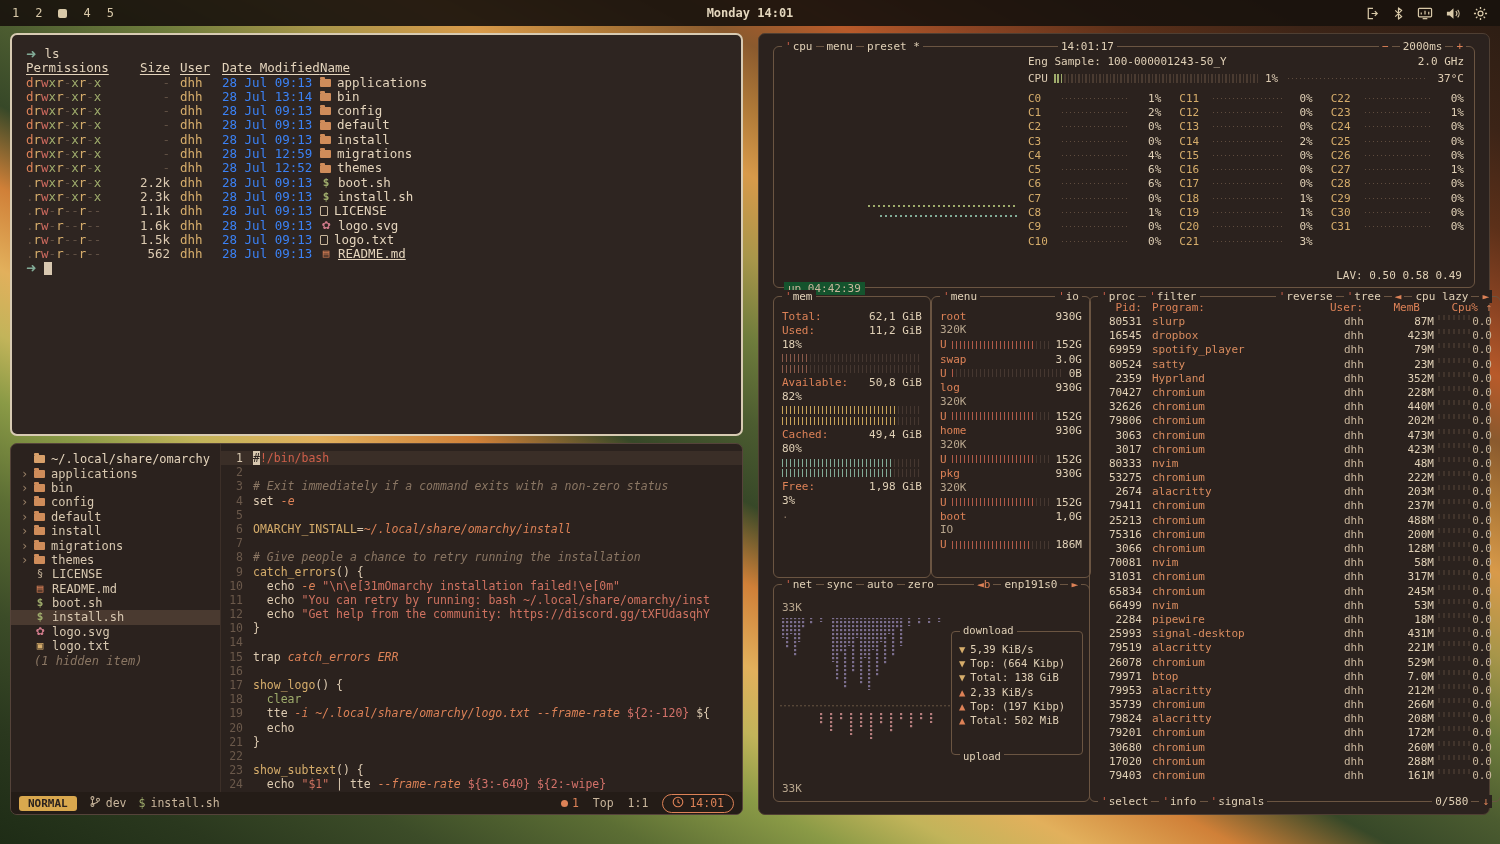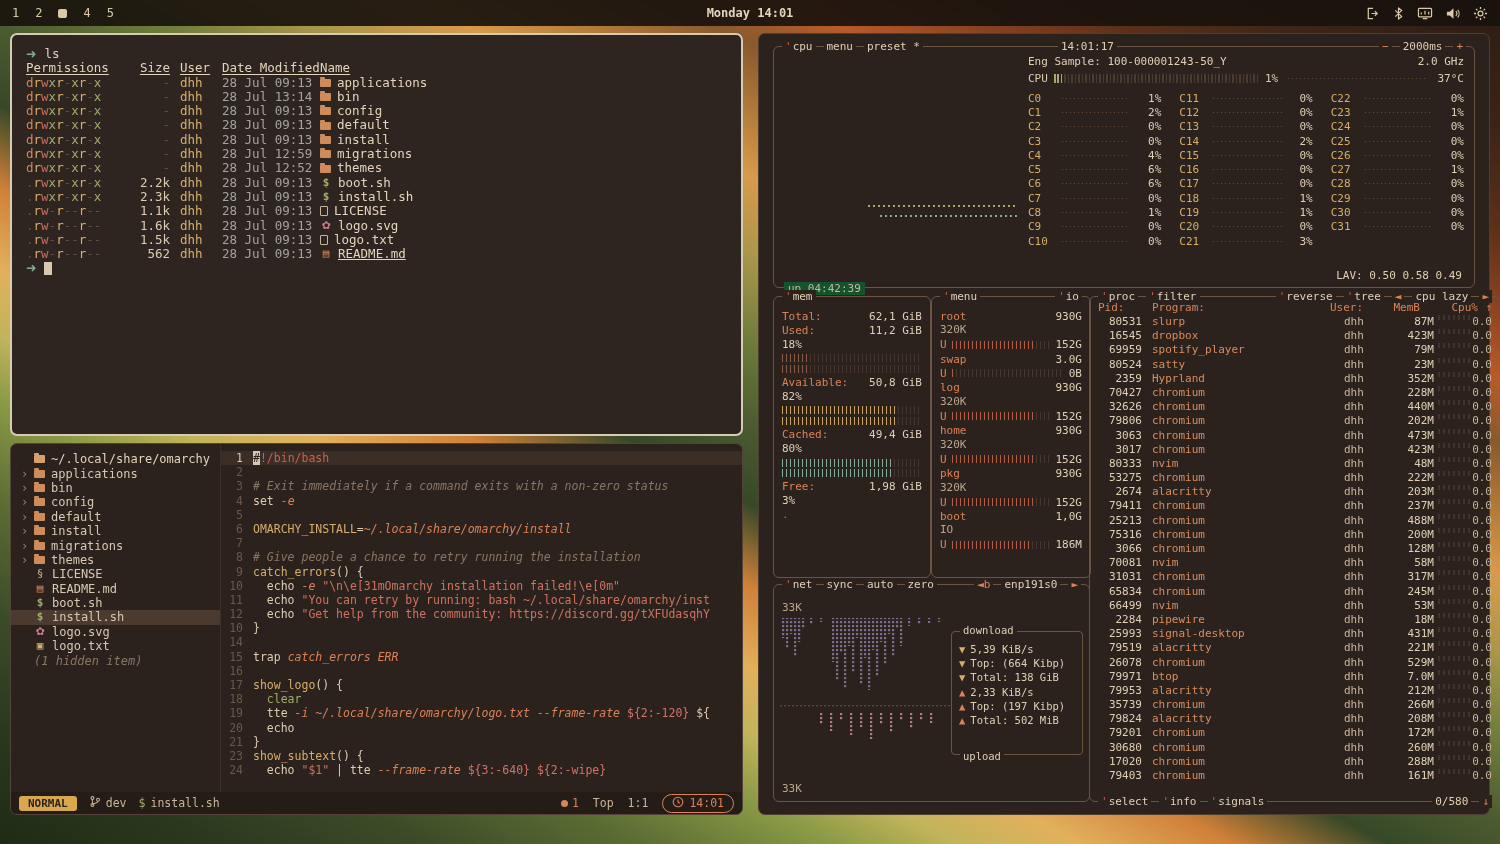--- a/index.html
+++ b/index.html
@@ -28,21 +28,21 @@
   padding:12px 14px;font-size:12.5px;line-height:14.3px}
 .ls-cmd{display:flex;align-items:center;gap:8px;height:14.3px;color:#e4d4bc}
 .parrow{color:#82ab97;font-family:"DejaVu Sans",sans-serif}
 .cursor-block{width:8px;height:13px;background:#d8c8b0;display:inline-block}
 .ls-row{display:flex;align-items:flex-end;height:14.3px;white-space:pre}
 .ls-head{color:#e4d4bc}
 .ls-head u{text-underline-offset:2px}
 .c-perm{width:100px;display:inline-block}
 .c-size{width:44px;text-align:right;display:inline-block}
 .c-user{width:44px;padding-left:10px;color:#d6ad6b;display:inline-block}
-.c-date{width:106px;padding-left:8px;color:#a3a3a3;display:inline-block}
+.c-date{width:106px;padding-left:8px;color:#3b82f6;display:inline-block}
 .c-name{display:flex;align-items:center;gap:6px;color:#e4d4bc}
 .ls-head .c-user,.ls-head .c-date,.ls-head .c-name{color:#e4d4bc}
 .pd{color:#dd8257}.pr{color:#d6ad6b}.pw{color:#cf6b5f}.px{color:#9fac6c}.pdim{color:#5f4f43}
 .c-size.dim{color:#5f4f43}
 
 .ic{display:inline-flex;width:12px;justify-content:center;font-size:11px;line-height:10px}
 .ic-folder,.ic-folder-open{width:11px;height:8px;background:#cf8c5a;border-radius:1px;position:relative}
 .ic-folder::before,.ic-folder-open::before{content:"";position:absolute;top:-2px;left:0;width:5px;height:2px;background:inherit;border-radius:1px 1px 0 0}
 .ic-folder-open{background:#d8a06a}
 .ic-doc{width:8px;height:10px;border:1px solid #c9b69c;border-radius:1px}
@@ -139,21 +139,21 @@
 .dlbox{position:absolute;right:6px;top:46px;width:132px;height:124px;border:1px solid #6b5542;border-radius:4px;padding-top:10px;font-size:10.5px}
 .dlabel{position:absolute;background:#2b221e;padding:0 3px;color:#e0d0b6;left:8px}
 .dlabel.top{top:-8px}
 .dlabel.bottom{bottom:-8px}
 .dl-line{display:flex;gap:5px;height:14.2px;padding:0 7px;align-items:center;color:#e0d0b6;white-space:pre}
 .arr.down{color:#d6ad6b}
 .arr.up{color:#dd8257}
 
 .proc-box{left:330px;top:262px;width:412px;height:506px}
 .proc-head{display:flex;height:15px;padding:6px 8px 0;color:#dd8257;align-items:center}
-.hpid{width:44px;}
+.hpid{width:44px;text-align:right}
 .hprog{flex:1;padding-left:10px}
 .huser{width:46px}
 .hmem{width:44px;text-align:right}
 .hcpu{width:58px;text-align:right}
 .harrow{width:14px;text-align:right;color:#dd8257}
 .proc-body{padding:3px 8px 0}
 .prow{display:flex;height:14.2px;align-items:flex-start;cursor:default}
 .prow .pid{width:44px;text-align:right;color:#e0d0b6}
 .prow .prog{flex:1;padding-left:10px;color:#d98c5f;overflow:hidden}
 .prow .puser{width:46px;color:#c9b69c}
@@ -275,20 +275,21 @@
           <div class="code-line"><span class="ln">12</span><span class="lt"><span class="t-plain">  echo </span><span class="t-str">"Get help from the community: https://discord.gg/tXFUdasqhY</span></span></div>
           <div class="code-line"><span class="ln">10</span><span class="lt"><span class="t-plain">}</span></span></div>
           <div class="code-line"><span class="ln">14</span><span class="lt"></span></div>
           <div class="code-line"><span class="ln">15</span><span class="lt"><span class="t-plain">trap </span><span class="t-flag">catch_errors ERR</span></span></div>
           <div class="code-line"><span class="ln">16</span><span class="lt"></span></div>
           <div class="code-line"><span class="ln">17</span><span class="lt"><span class="t-fn">show_logo</span><span class="t-plain">() {</span></span></div>
           <div class="code-line"><span class="ln">18</span><span class="lt"><span class="t-cmd">  clear</span></span></div>
           <div class="code-line"><span class="ln">19</span><span class="lt"><span class="t-plain">  tte </span><span class="t-flag">-i</span><span class="t-plain"> </span><span class="t-path">~/.local/share/omarchy/logo.txt</span><span class="t-plain"> </span><span class="t-flag">--frame-rate</span><span class="t-plain"> </span><span class="t-num">${2:-120}</span><span class="t-plain"> ${</span></span></div>
           <div class="code-line"><span class="ln">20</span><span class="lt"><span class="t-plain">  echo</span></span></div>
           <div class="code-line"><span class="ln">21</span><span class="lt"><span class="t-plain">}</span></span></div>
+          <div class="code-line"><span class="ln">22</span><span class="lt"></span></div>
           <div class="code-line"><span class="ln">23</span><span class="lt"><span class="t-fn">show_subtext</span><span class="t-plain">() {</span></span></div>
           <div class="code-line"><span class="ln">24</span><span class="lt"><span class="t-plain">  echo </span><span class="t-str">"$1"</span><span class="t-plain"> | tte </span><span class="t-flag">--frame-rate</span><span class="t-plain"> </span><span class="t-num">${3:-640}</span><span class="t-plain"> </span><span class="t-num">${2:-wipe}</span></span></div>
         </div>
     </div>
     <footer class="status">
       <span class="mode">NORMAL</span>
       <span class="seg">
         <span><svg width="12" height="13" viewBox="0 0 14 15">
               <circle cx="4" cy="3.5" r="1.7" fill="none" stroke="#c9b69c" stroke-width="1.2"></circle>
               <circle cx="4" cy="11.5" r="1.7" fill="none" stroke="#c9b69c" stroke-width="1.2"></circle>

